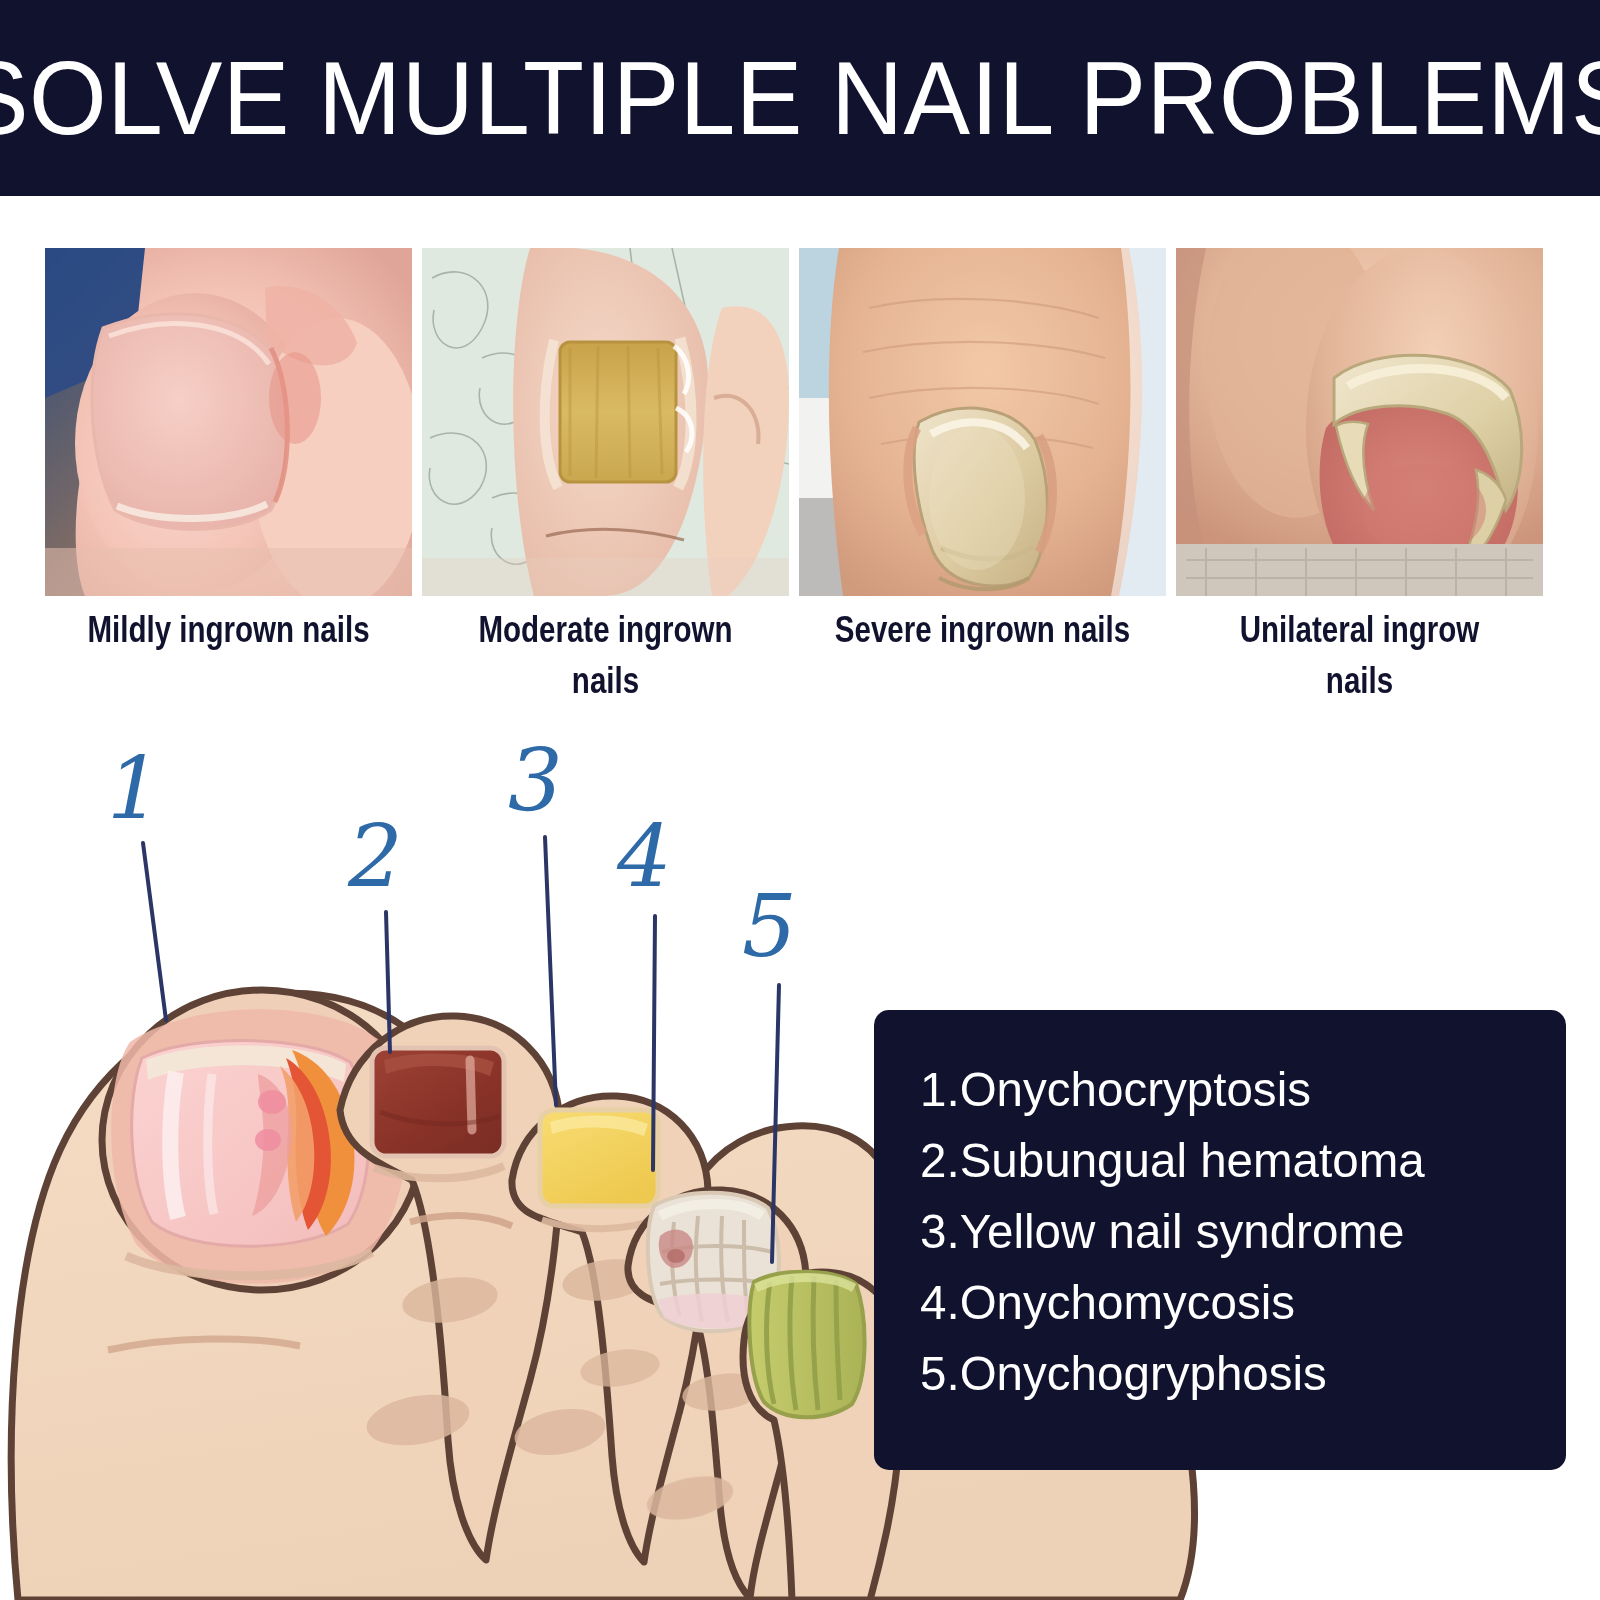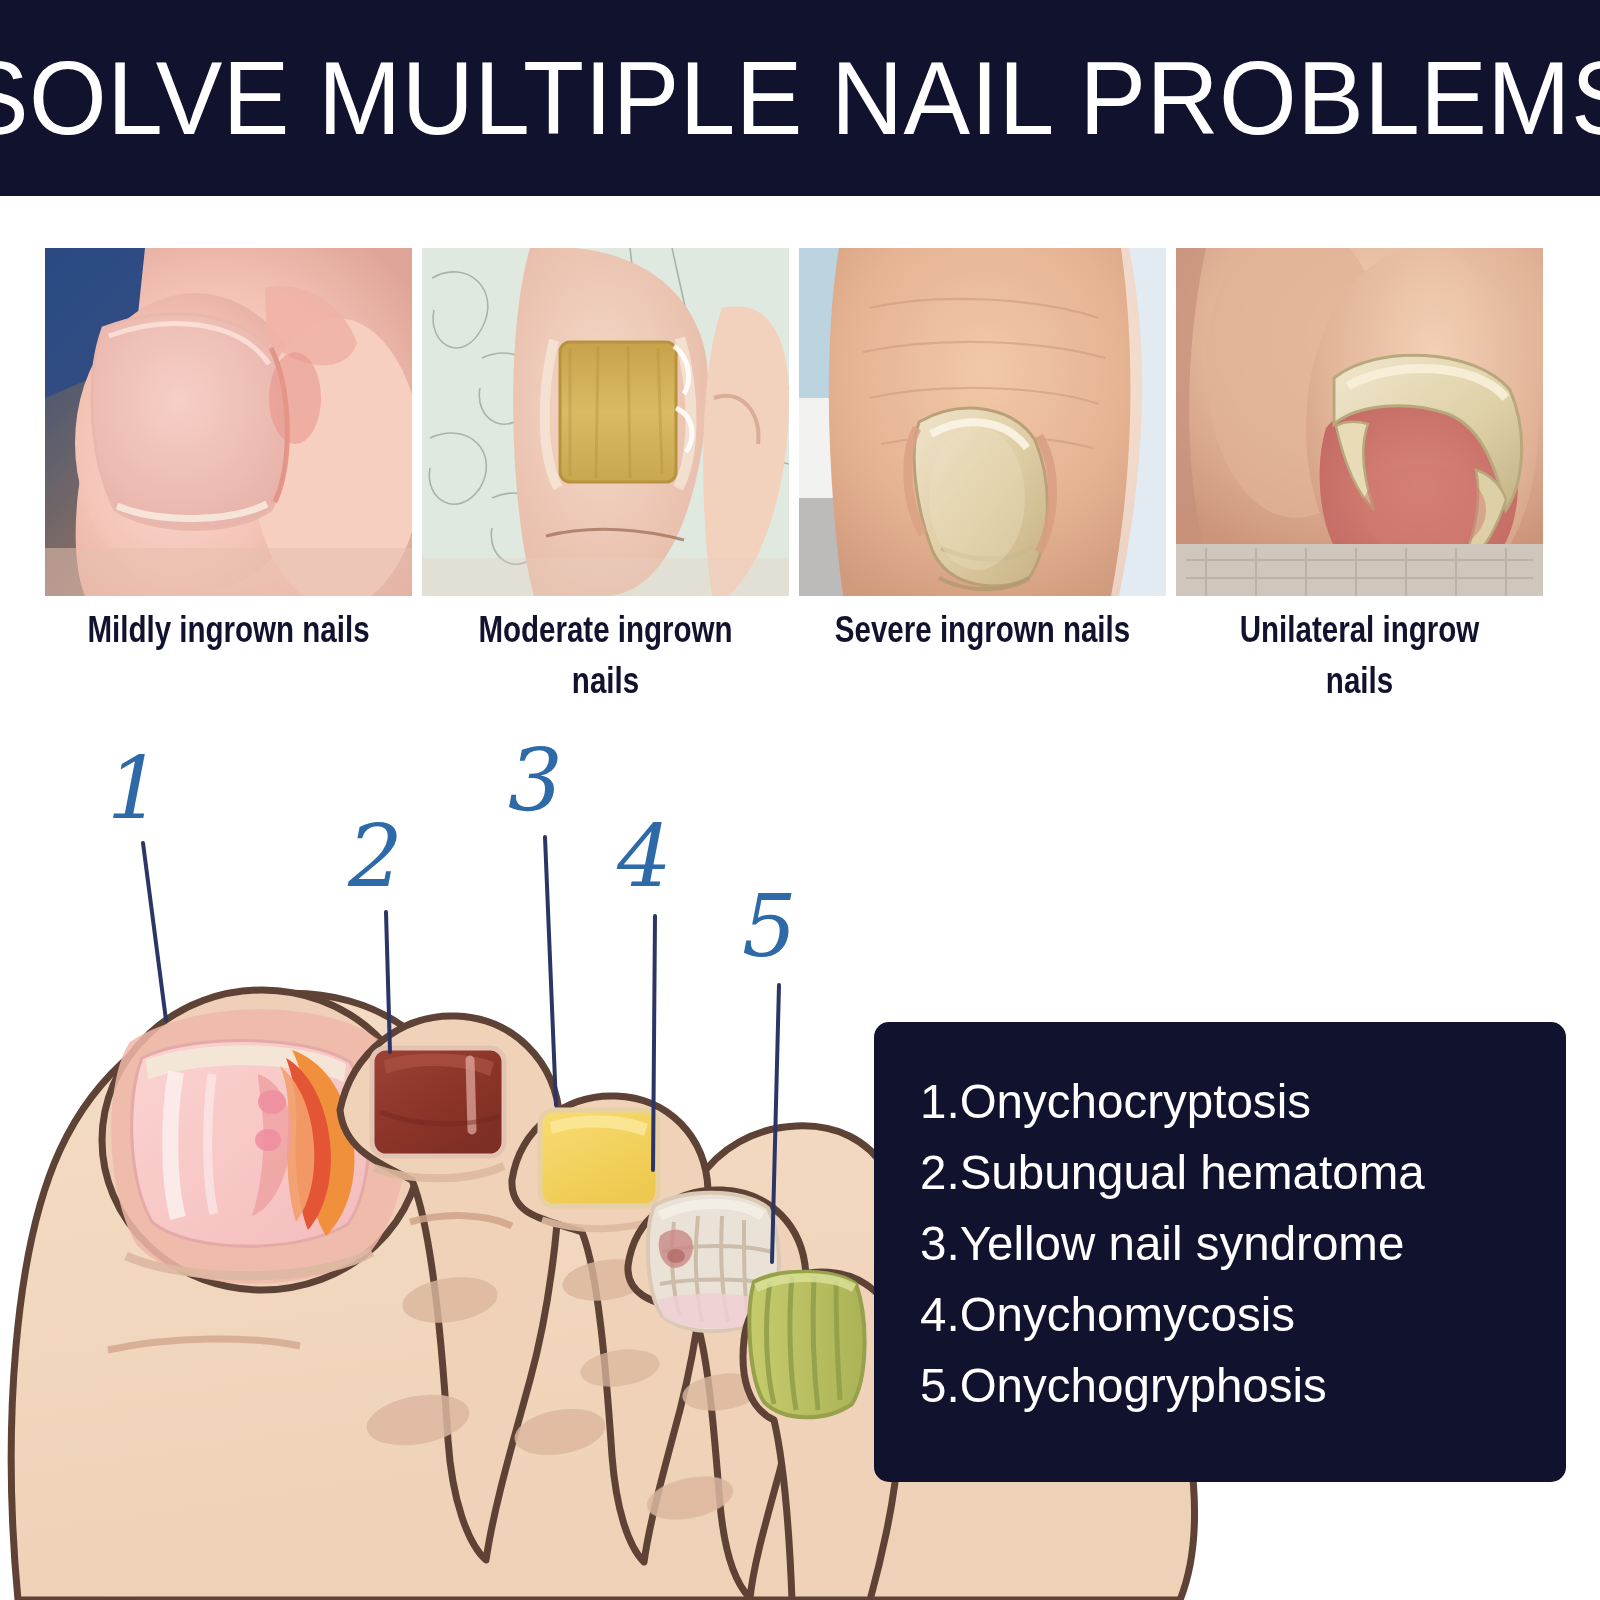--- a/index.html
+++ b/index.html
@@ -57,21 +57,20 @@
     font-size: 86px; line-height: 1;
     user-select: none;
   }
 
   
   .legend-box {
     position: absolute; left: 874px; top: 1010px;
     width: 692px; height: 460px;
     background: #11122e; border-radius: 15px;
     padding: 44px 0 0 46px;
-    margin-top: 12px;
   }
   .legend-item {
     color: #ffffff;
     font-family: "Liberation Sans", "DejaVu Sans", sans-serif;
     font-weight: 300; font-size: 49px; line-height: 1.45;
     white-space: nowrap;
     transform: scaleX(0.97); transform-origin: left center;
   }
 
   

